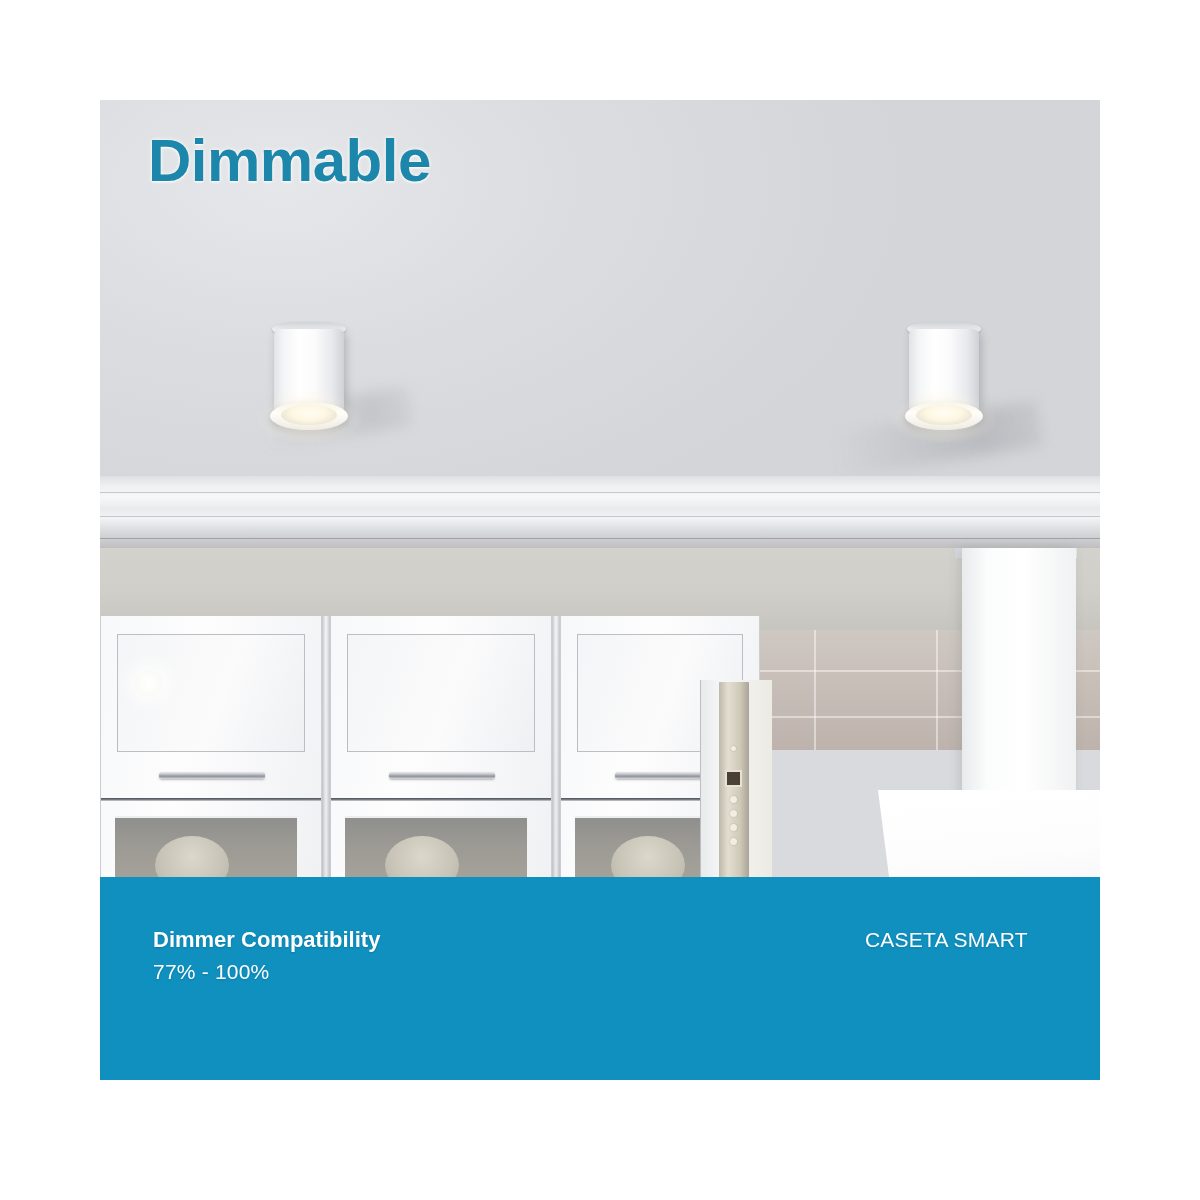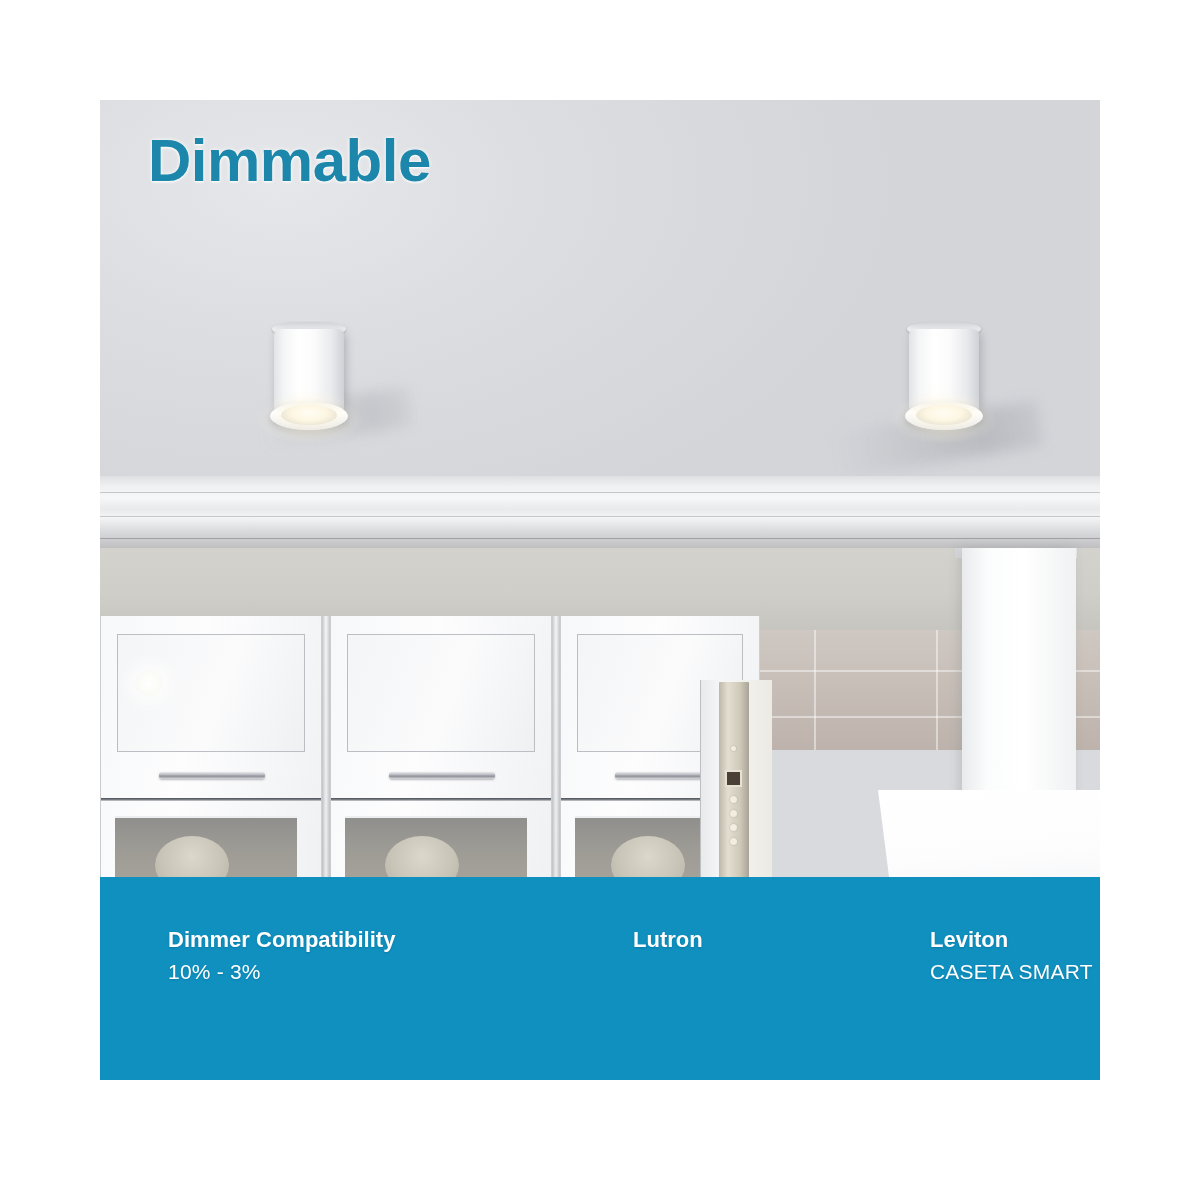--- a/index.html
+++ b/index.html
@@ -238,24 +238,23 @@
 
   
   .banner {
     position: absolute;
     left: 100px; top: 877px;
     width: 1000px; height: 203px;
     background: #0f90bf;
   }
   .banner-inner {
     position: absolute;
-    left: 68px; top: 48px;
+    left: 53px; top: 48px;
     display: flex;
     align-items: flex-start;
-    gap: 25px;
   }
   .col { color: #ffffff; }
   .col-compat { width: 440px; }
   .col-lutron { width: 272px; }
   .col-leviton { width: 240px; }
   .col h3 {
     font-size: 22px;
     font-weight: 700;
     line-height: 1.35;
     margin-bottom: 2px;
@@ -364,28 +363,26 @@
 
   </div>
 
   <div class="headline">Dimmable</div>
 
   <div class="banner">
     <div class="banner-inner">
 
       <div class="col col-compat">
         <h3>Dimmer Compatibility</h3>
-        <p>10% - 3%</p>
+        <p>77% - 100%</p>
       </div>
 
       <div class="col col-lutron">
-        <h3>Lutron</h3>
       </div>
 
       <div class="col col-leviton">
-        <h3>Leviton</h3>
         <p>CASETA SMART</p>
       </div>
 
     </div>
   </div>
 
 </div>
 
 </body></html>

